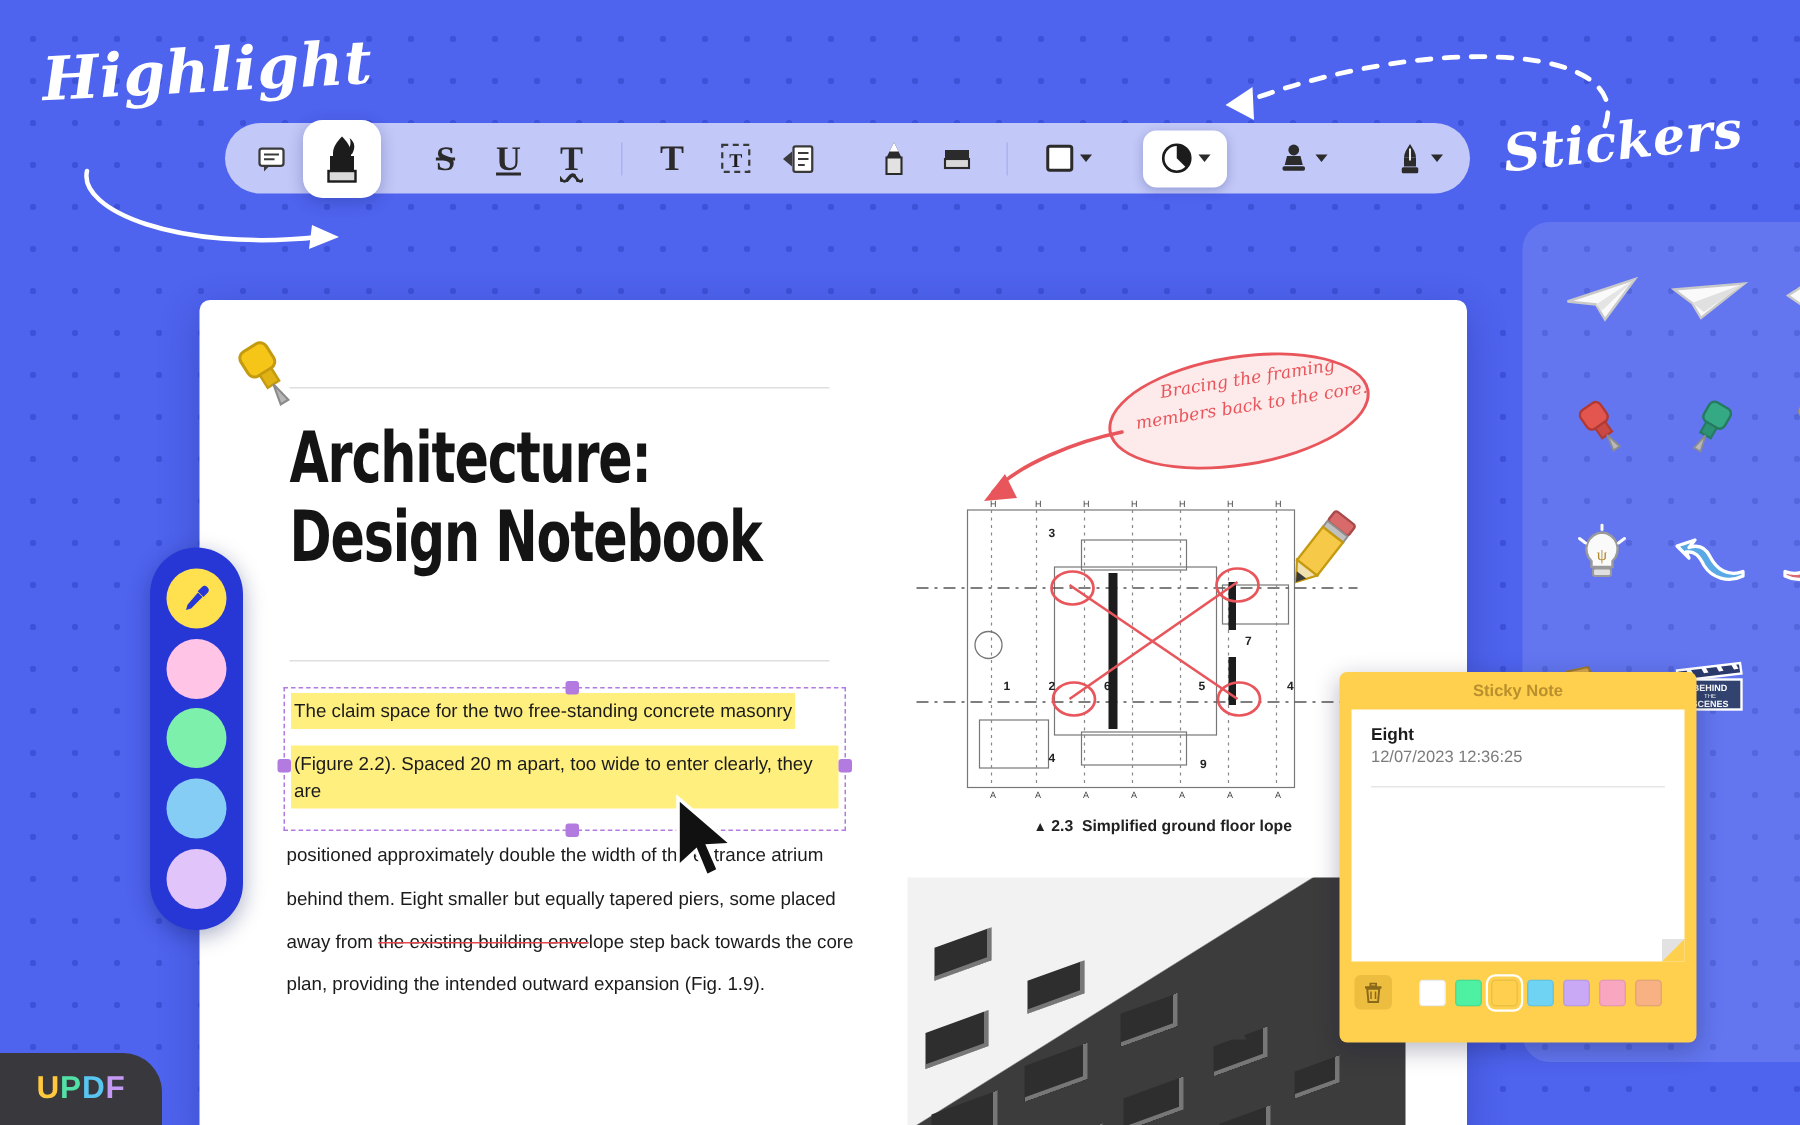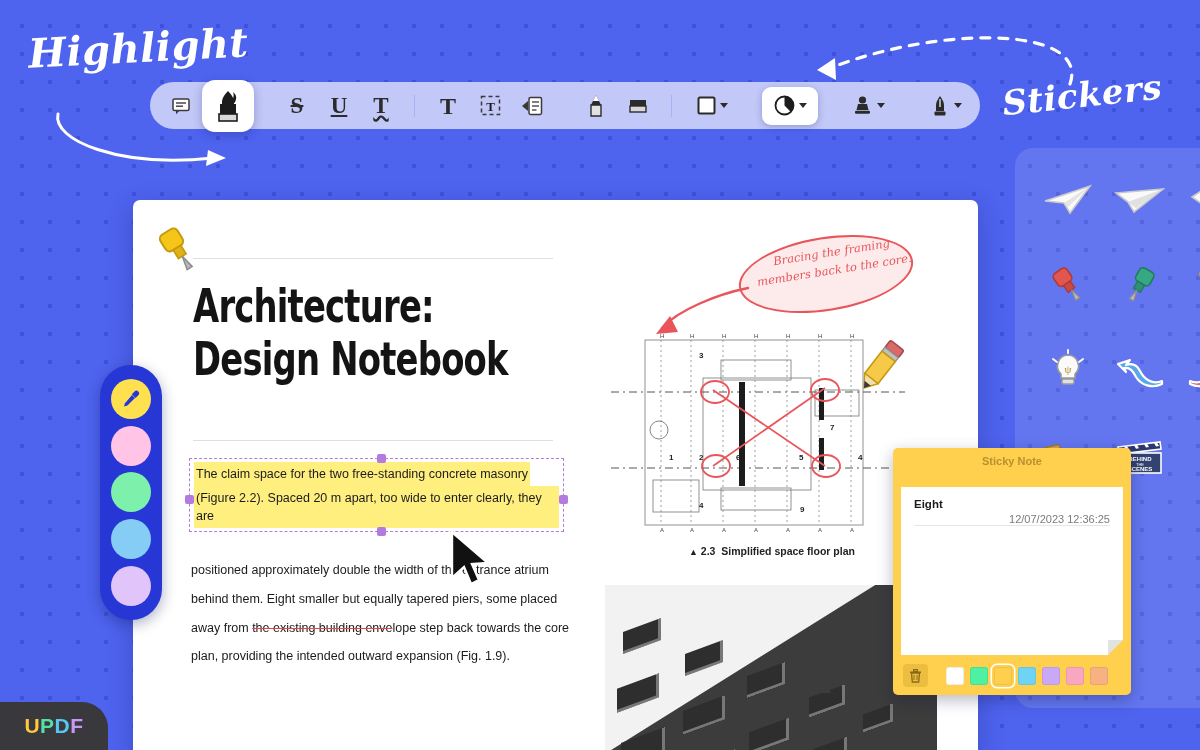--- a/index.html
+++ b/index.html
@@ -120,20 +120,21 @@
     width: 375px;
     border: 1.6px dashed #b37ae0;
     padding: 3px 4px;
   }
   .hl-line {
     background: #ffef7f;
     font-size: 12.5px;
     color: #1b1b1b;
     line-height: 1.45;
     padding: 3px 2px;
+    margin-bottom: 11px;
     display: block;
     width: fit-content;
   }
   .hl-line:last-child { margin-bottom: 0; }
   .handle {
     position: absolute; width: 9px; height: 9px;
     background: #b37ae0; border-radius: 2px;
   }
 
   #body-text {
@@ -215,30 +216,30 @@
     position: absolute; left: 893px; top: 448px;
     width: 238px; height: 247px;
     background: #ffd04d;
     border-radius: 5px;
     box-shadow: 0 5px 16px rgba(20,20,60,.3);
     z-index: 40;
     padding: 7px 8px 0 8px;
   }
   #sticky-title {
     text-align: center; font-size: 11px; color: #b9902d; font-weight: bold;
-    margin-bottom: 20px;
+    margin-bottom: 6px;
   }
   #sticky-body {
     background: #fff; height: 168px;
     padding: 11px 13px;
     position: relative;
   }
   #sticky-author { font-size: 11.5px; font-weight: bold; color: #1c1c1c; }
-  #sticky-date { font-size: 11px; color: #7b7b7b; margin-top: 3px; padding-bottom: 0;
-                 border-bottom: 1px solid #e6e6e6; text-align: right; }
+  #sticky-date { font-size: 11px; color: #7b7b7b; margin-top: 3px; padding-bottom: 13px;
+                 border-bottom: 1px solid #e6e6e6; }
   #sticky-content { font-size: 11.5px; color: #2b2b2b; line-height: 1.45; margin-top: 9px; }
   #fold {
     position: absolute; right: 0; bottom: 0;
     width: 0; height: 0;
     border-left: 15px solid #e2e2e2;
     border-bottom: 15px solid #ffd04d;
   }
   #sticky-toolbar {
     display: flex; align-items: center; gap: 6px;
     padding: 9px 2px 0 2px;
@@ -619,21 +620,21 @@
         <ellipse cx="222" cy="60" rx="14" ry="11"></ellipse>
         <ellipse cx="113" cy="136" rx="14" ry="11"></ellipse>
         <ellipse cx="223" cy="136" rx="14" ry="11"></ellipse>
       </g>
     </svg>
   </div>
 
   <div id="plan-cap">
     <span class="tri">▲</span>
     <span class="num">2.3</span>
-    &nbsp;<span>Simplified space floor plan</span>
+    &nbsp;<span>Simplified ground floor lope</span>
   </div>
 
   <div id="photo">
     <div class="win" style="left:18px;  top:40px;  width:38px; height:22px; transform:skewY(-20deg);"></div>
     <div class="win" style="left:80px;  top:62px;  width:38px; height:22px; transform:skewY(-20deg);"></div>
     <div class="win" style="left:142px; top:84px;  width:38px; height:22px; transform:skewY(-20deg);"></div>
     <div class="win" style="left:204px; top:106px; width:36px; height:20px; transform:skewY(-20deg);"></div>
     <div class="win" style="left:258px; top:124px; width:30px; height:18px; transform:skewY(-20deg);"></div>
     <div class="win" style="left:12px;  top:96px;  width:42px; height:24px; transform:skewY(-20deg);"></div>
     <div class="win" style="left:78px;  top:118px; width:42px; height:24px; transform:skewY(-20deg);"></div>

